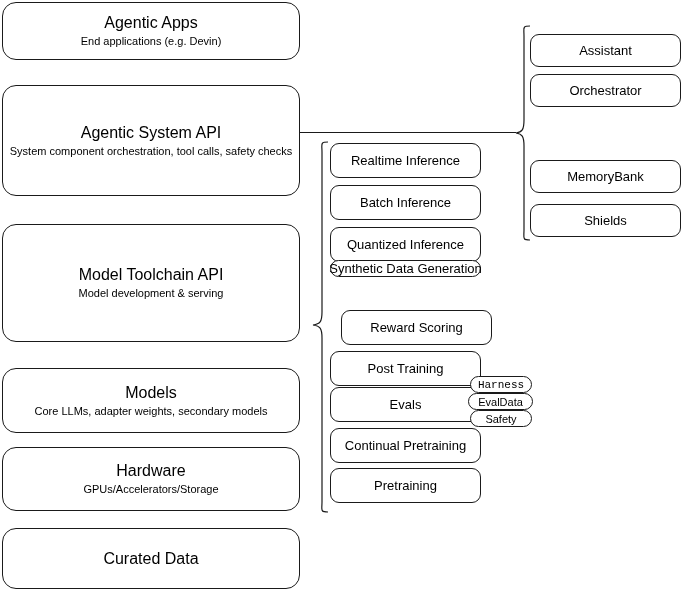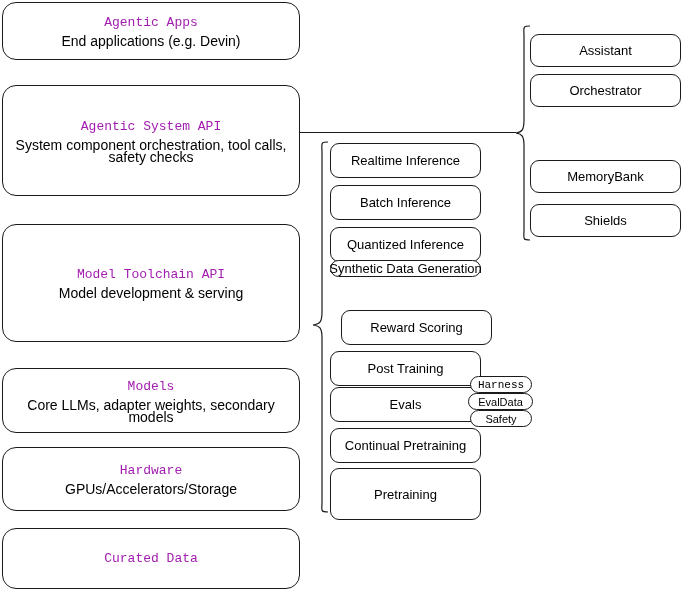--- a/index.html
+++ b/index.html
@@ -22,27 +22,26 @@
     border-radius: 14px;
     background: #ffffff;
     display: flex;
     flex-direction: column;
     align-items: center;
     justify-content: center;
     text-align: center;
     color: #000000;
   }
   .layer-title {
-    font-size: 13px;
+    font-size: 16px;
     line-height: 16px;
-    color: #a21caf;
-    font-family: Liberation Mono, monospace;
+    color: #000000;
   }
   .layer-sub {
-    font-size: 14px;
+    font-size: 11px;
     line-height: 12px;
     margin-top: 4px;
     color: #000;
   }
   .svc {
     position: absolute;
     box-sizing: border-box;
     border: 1.2px solid #1a1a1a;
     border-radius: 9px;
     background: #ffffff;
@@ -152,21 +151,21 @@
   </div>
   <div class="svc" style="left:330px; top:351px; width:151px; height:35px;">
     <span>Post Training</span>
   </div>
   <div class="svc" style="left:330px; top:387px; width:151px; height:35px;">
     <span>Evals</span>
   </div>
   <div class="svc" style="left:330px; top:428px; width:151px; height:35px;">
     <span>Continual Pretraining</span>
   </div>
-  <div class="svc" style="left:330px; top:468px; width:151px; height:52px;">
+  <div class="svc" style="left:330px; top:468px; width:151px; height:35px;">
     <span>Pretraining</span>
   </div>
 
   <div class="pill" style="left:470px; top:376px; width:62px; height:17px;font-family:Liberation Mono, monospace;">
     <span>Harness</span>
   </div>
   <div class="pill" style="left:468px; top:393px; width:65px; height:17px;">
     <span>EvalData</span>
   </div>
   <div class="pill" style="left:470px; top:410px; width:62px; height:17px;">

